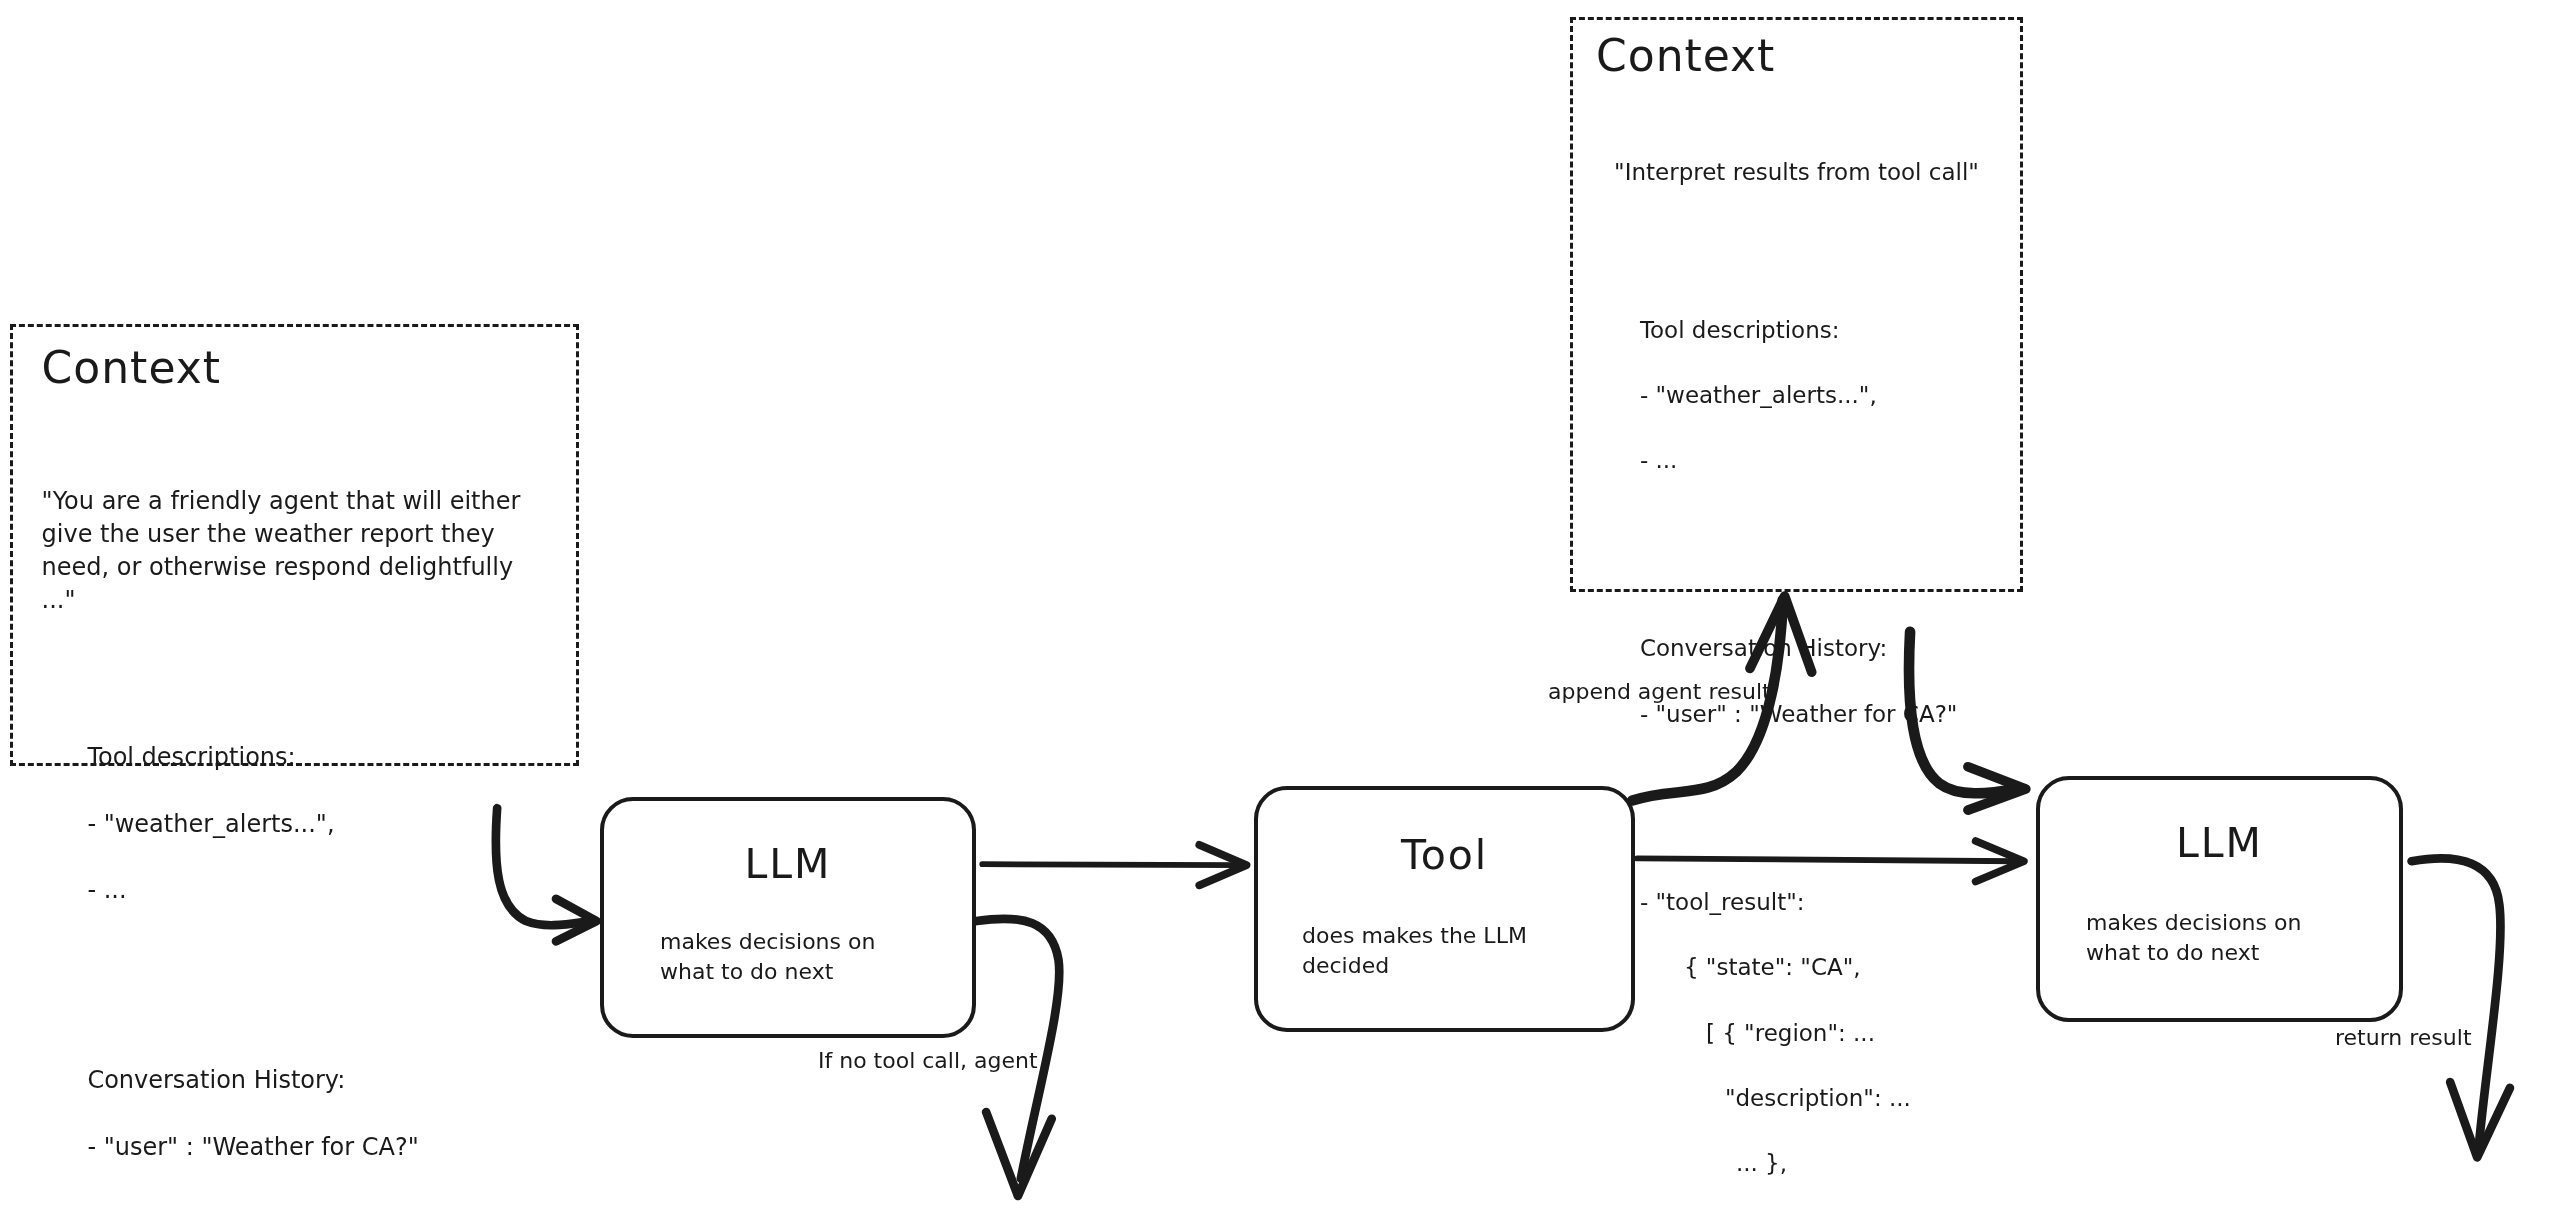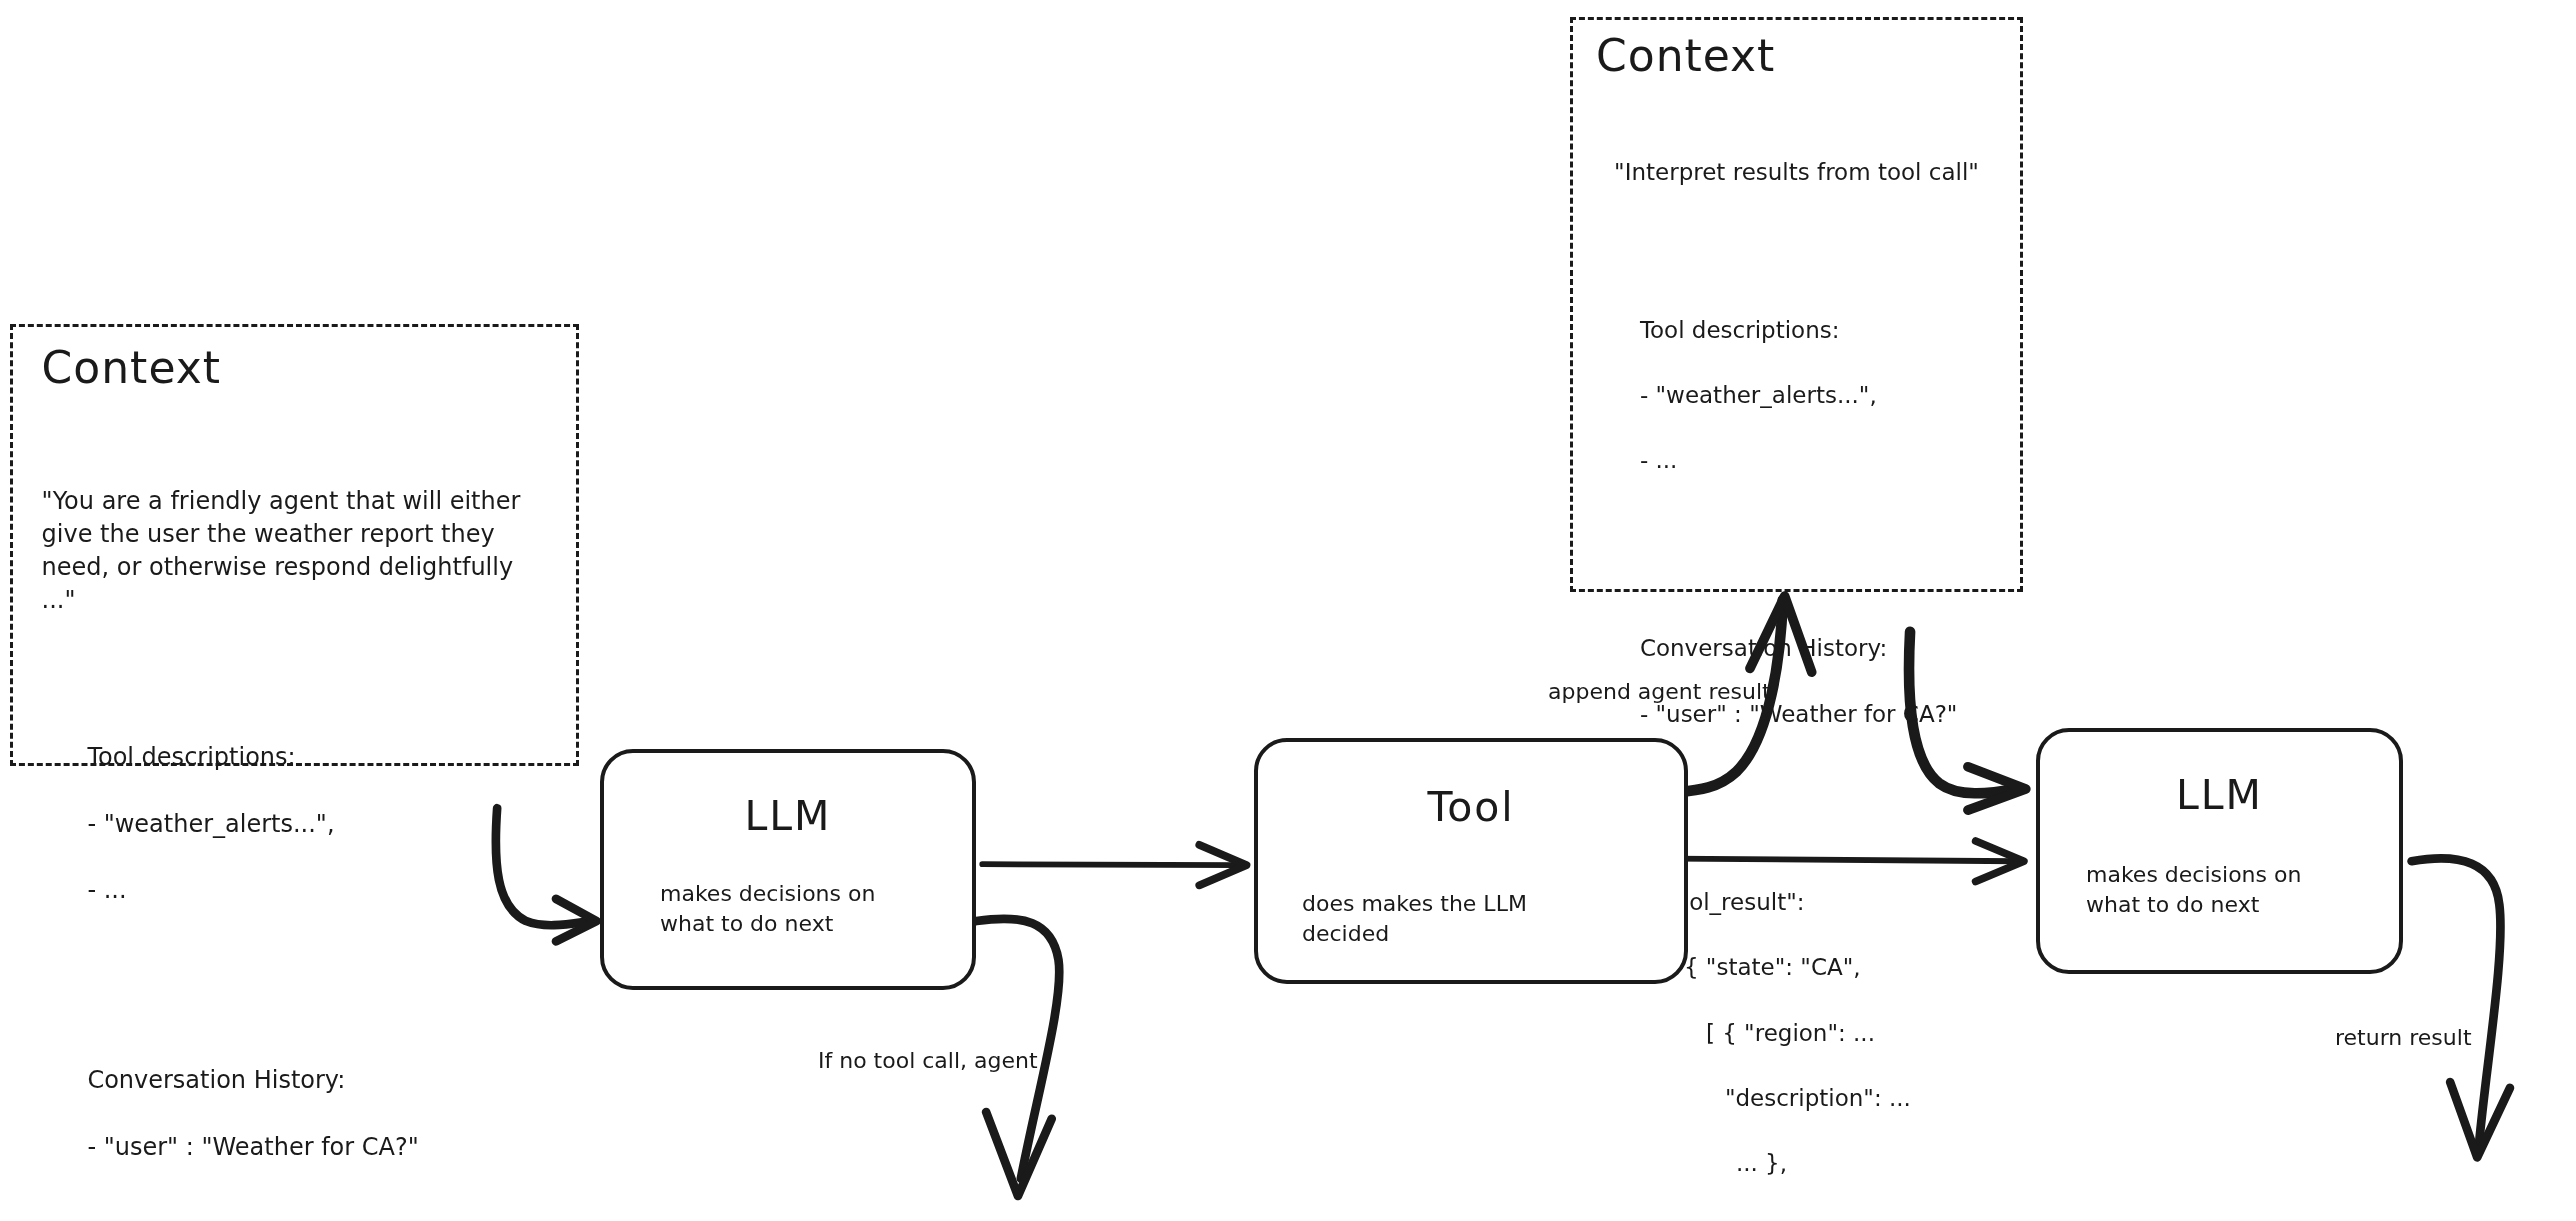--- a/index.html
+++ b/index.html
@@ -73,38 +73,39 @@
   
   .node {
     position: absolute;
     border: 4.8px solid #1a1a1a;
     border-radius: 33px;
     box-sizing: border-box;
     background: #ffffff;
     display: flex;
     flex-direction: column;
     align-items: center;
+    margin-top: 48px;
   }
   .node-title {
     font-size: 41px;
     letter-spacing: 1.9px;
     color: #1a1a1a;
   }
   .node-sub {
     font-size: 22px;
     line-height: 1.35;
     color: #1a1a1a;
     text-align: left;
     white-space: pre-line;
   }
   #node-llm-1 { left: 600px; top: 749px; width: 376px; height: 241px; }
   #node-llm-1 .node-title { margin-top: 39px; }
   #node-llm-1 .node-sub { margin-top: 39px; align-self: flex-start; margin-left: 56px; }
 
-  #node-tool { left: 1254px; top: 738px; width: 434px; height: 246px; gap: 16px; }
+  #node-tool { left: 1254px; top: 738px; width: 381px; height: 246px; }
   #node-tool .node-title { margin-top: 41px; }
   #node-tool .node-sub { margin-top: 42px; align-self: flex-start; margin-left: 44px; }
 
   #node-llm-2 { left: 2036px; top: 728px; width: 367px; height: 246px; }
   #node-llm-2 .node-title { margin-top: 39px; }
   #node-llm-2 .node-sub { margin-top: 41px; align-self: flex-start; margin-left: 46px; }
 
   
   .edge-label {
     position: absolute;

